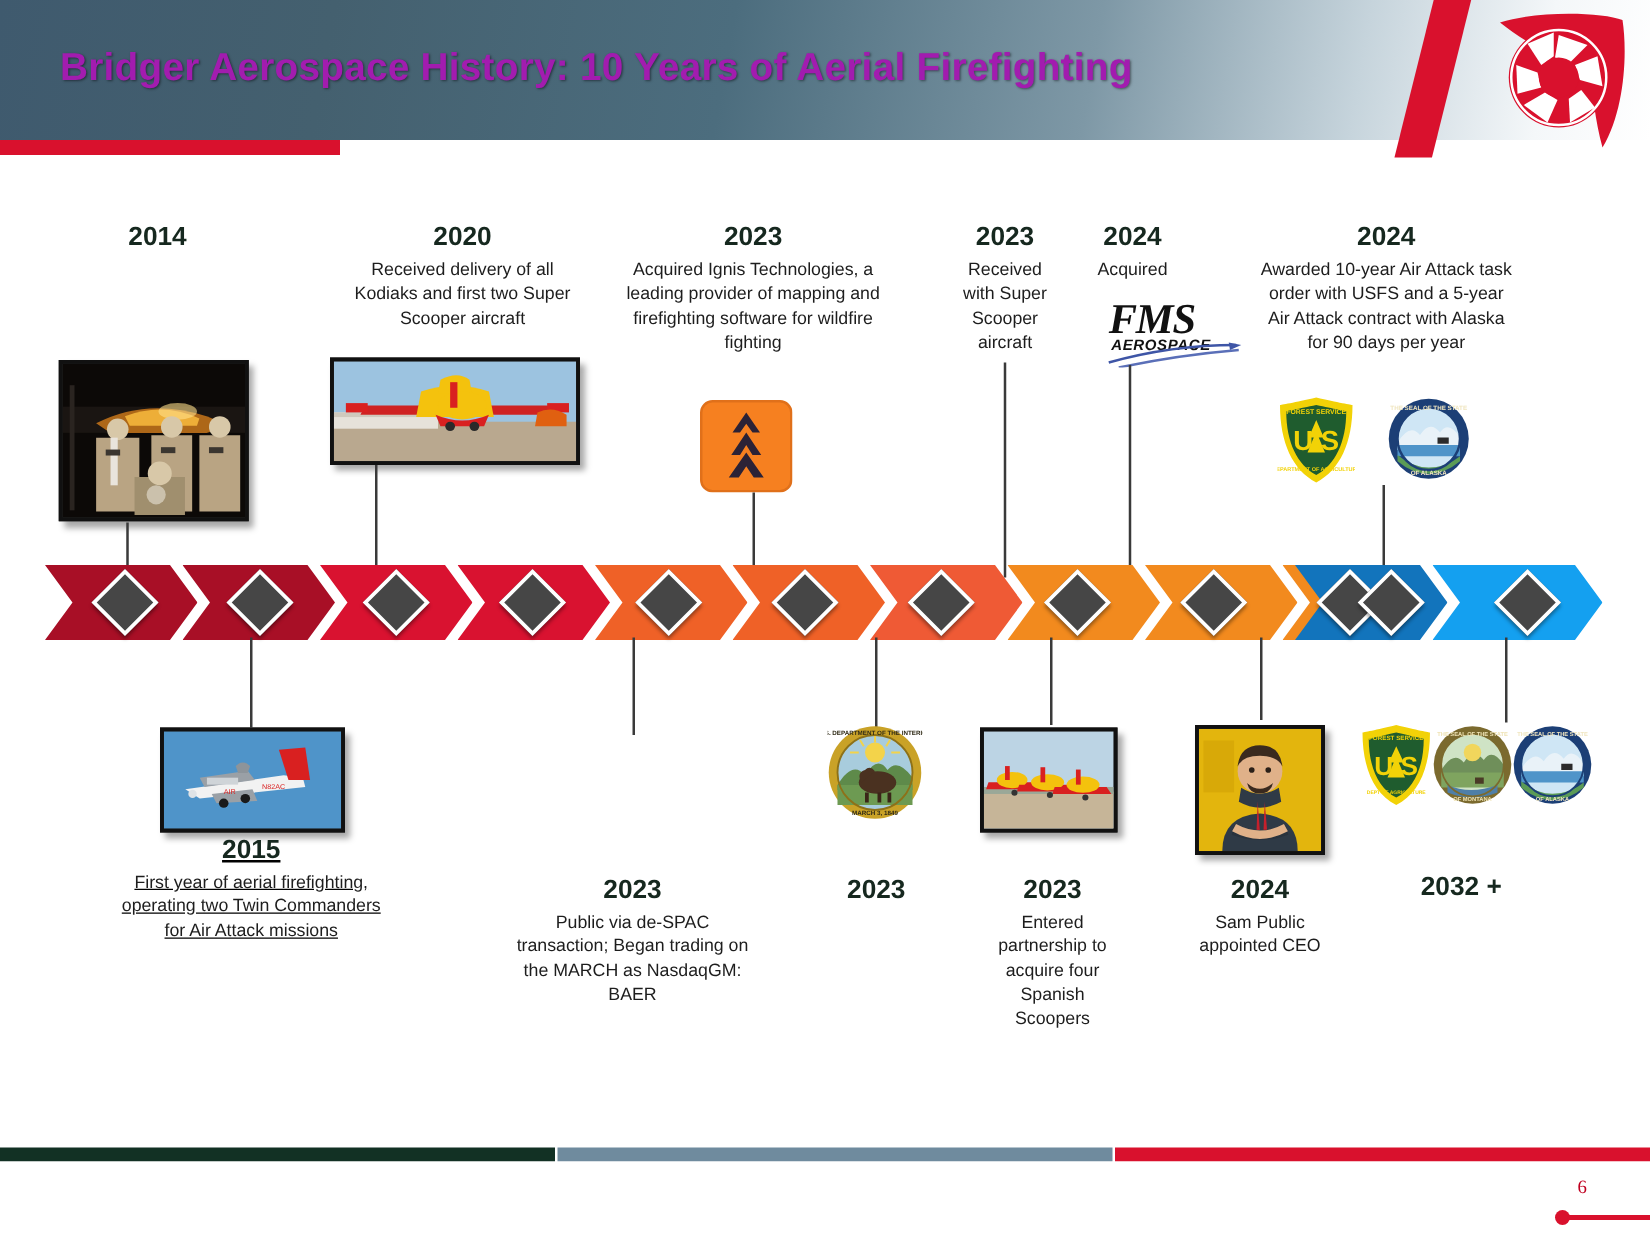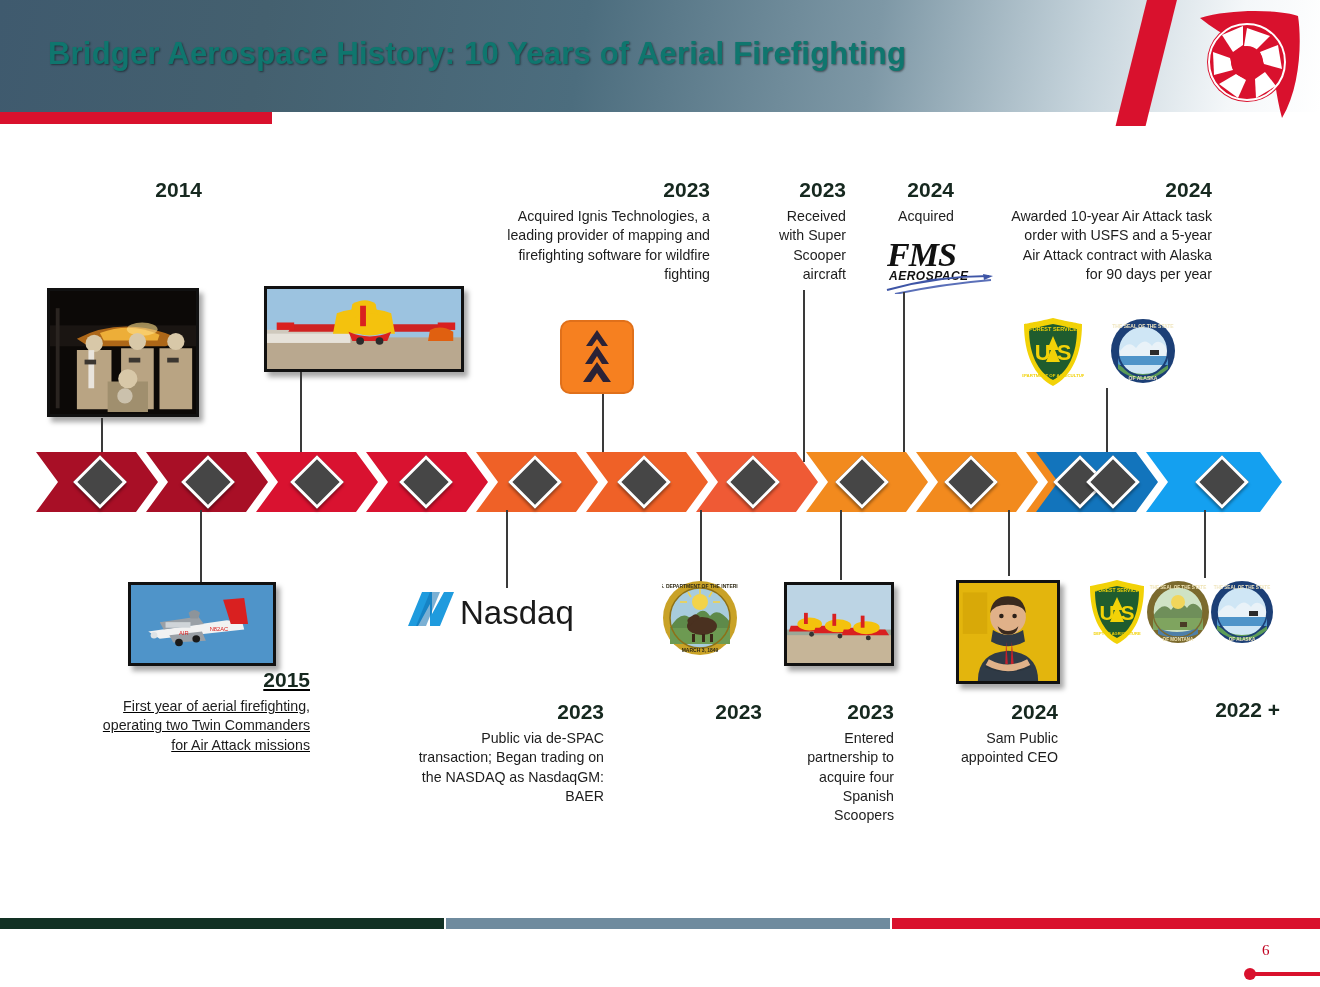--- a/index.html
+++ b/index.html
@@ -11,21 +11,21 @@
   }
   #slide { position: relative; width: 1320px; height: 987px; background:#fff; }
 
   
   #header-band {
     position: absolute; left: 0; top: 0; width: 1320px; height: 112px;
     background: linear-gradient(100deg, #3f5a6e 0%, #44606f 20%, #4c6d7e 44%, #7e98a6 66%, #c6d4dc 82%, #f4f7f9 93%, #ffffff 100%);
   }
   #header-title {
     position: absolute; left: 48px; top: 36px;
-    font-size: 31px; font-weight: bold; color: #0f766e;
+    font-size: 31px; font-weight: bold; color: #a21caf;
     letter-spacing: 0.2px;
     text-shadow: 1px 1px 2px rgba(0,0,0,.45);
     white-space: nowrap;
   }
   #header-red-underline {
     position: absolute; left: 0; top: 112px; width: 272px; height: 12px;
     background: #d9112d;
   }
   #logo-slash {
     position: absolute; left: 1132px; top: -6px; width: 30px; height: 132px;
@@ -44,21 +44,21 @@
     position: absolute; width: 38px; height: 38px; top: 11px;
     background: #464646; transform: rotate(45deg);
     border: 3px solid #ffffff;
     box-shadow: 2px 2px 3px rgba(0,0,0,.35);
   }
 
   
   .stem { position: absolute; width: 2px; background: #3a3a3a; }
 
   
-  .event { position: absolute; text-align: right; }
+  .event { position: absolute; text-align: center; }
   .event .year {
     font-size: 21px; font-weight: bold; color: #16281f; line-height: 1.15;
     margin-bottom: 5px;
   }
   .event .desc { font-size: 14.2px; color: #1d1d1d; line-height: 1.36; }
 
   
   .photo {
     position: absolute; border: 3px solid #111; overflow: hidden;
     box-shadow: 4px 5px 5px rgba(0,0,0,.35); background:#222;
@@ -102,20 +102,24 @@
         <path d="M36 33 L57 24 L57 43 L47 50 Z"></path>
       </g>
       <circle cx="61" cy="60" r="16" fill="#d9112d"></circle>
     </svg>
   </div>
 
   <div class="event" style="left:50px; top:178px; width:152px;">
     <div class="year">2014</div>
   </div>
 
+  <div class="event" style="left:275px; top:178px; width:190px;">
+    <div class="year">2020</div>
+    <div class="desc">Received delivery of all Kodiaks and first two Super Scooper  aircraft</div>
+  </div>
 
   <div class="event" style="left:495px; top:178px; width:215px;">
     <div class="year">2023</div>
     <div class="desc">Acquired Ignis Technologies, a leading provider of mapping and firefighting software for wildfire fighting</div>
   </div>
 
   <div class="event" style="left:762px; top:178px; width:84px;">
     <div class="year">2023</div>
     <div class="desc">Received with Super Scooper aircraft</div>
   </div>
@@ -279,27 +283,20 @@
       <rect x="36" y="40" width="26" height="6" fill="#cfd4d8"></rect>
       <circle cx="24" cy="54" r="3.5" fill="#dfe3e6"></circle>
       <circle cx="50" cy="62" r="4" fill="#1a1a1a"></circle>
       <circle cx="68" cy="58" r="4" fill="#1a1a1a"></circle>
       <path d="M60 30 q6 -6 12 0 l-2 6 h-8 z" fill="#8d949a"></path>
       <text x="82" y="50" font-family="Liberation Sans, sans-serif" font-size="6" fill="#d92020">N82AC</text>
       <text x="50" y="54" font-family="Liberation Sans, sans-serif" font-size="6" fill="#d92020">AIR</text>
     </svg>
   </div>
 
-  <div class="plainimg" style="left:404px; top:588px; width:172px; height:48px;">
-    <svg viewBox="0 0 172 48">
-      <path d="M4 38 L18 4 L28 4 L28 26 L40 4 L50 4 L36 38 L26 38 L26 16 L14 38 Z" fill="#1f9bde"></path>
-      <path d="M26 4 L36 4 L22 38 L12 38 Z" fill="#0f6fb0" opacity="0.55"></path>
-      <text x="56" y="36" font-family="Liberation Sans, sans-serif" font-size="33" fill="#1a1a1a">Nasdaq</text>
-    </svg>
-  </div>
 
   <div class="plainimg" style="left:662px; top:580px; width:76px; height:76px;">
     <svg viewBox="0 0 76 76">
       <circle cx="38" cy="38" r="37" fill="#c9a227"></circle>
       <circle cx="38" cy="38" r="30" fill="#a8ccdd"></circle>
       <path d="M8 48 q12 -20 22 -8 q10 -16 18 -4 q8 -10 20 6 l0 10 h-60 z" fill="#5e8a4a"></path>
       <rect x="8" y="48" width="60" height="16" fill="#6d9a52"></rect>
       <circle cx="38" cy="22" r="8" fill="#f3d34a"></circle>
       <g stroke="#f3d34a" stroke-width="1.6">
         <line x1="38" y1="8" x2="38" y2="14"></line>
@@ -403,39 +400,39 @@
     </svg>
   </div>
 
   <div class="event" style="left:92px; top:668px; width:218px;text-decoration:underline;">
     <div class="year">2015</div>
     <div class="desc">First year of aerial firefighting, operating two Twin Commanders for  Air Attack missions</div>
   </div>
 
   <div class="event" style="left:408px; top:700px; width:196px;">
     <div class="year">2023</div>
-    <div class="desc">Public via de-SPAC transaction; Began trading on the NASDAQ as NasdaqGM:  BAER</div>
+    <div class="desc">Public via de-SPAC transaction; Began trading on the MARCH as NasdaqGM:  BAER</div>
   </div>
 
   <div class="event" style="left:640px; top:700px; width:122px;">
     <div class="year">2023</div>
   </div>
 
   <div class="event" style="left:790px; top:700px; width:104px;">
     <div class="year">2023</div>
     <div class="desc">Entered partnership to acquire four Spanish Scoopers</div>
   </div>
 
   <div class="event" style="left:958px; top:700px; width:100px;">
     <div class="year">2024</div>
     <div class="desc">Sam Public appointed CEO</div>
   </div>
 
   <div class="event" style="left:1058px; top:698px; width:222px;">
-    <div class="year">2022 +</div>
+    <div class="year">2032 +</div>
   </div>
 
   <div id="footer-green"></div>
   <div id="footer-slate"></div>
   <div id="footer-red"></div>
   <div id="page-number">6</div>
   <div id="page-dot"></div>
   <div id="page-rule"></div>
 
 </div>

